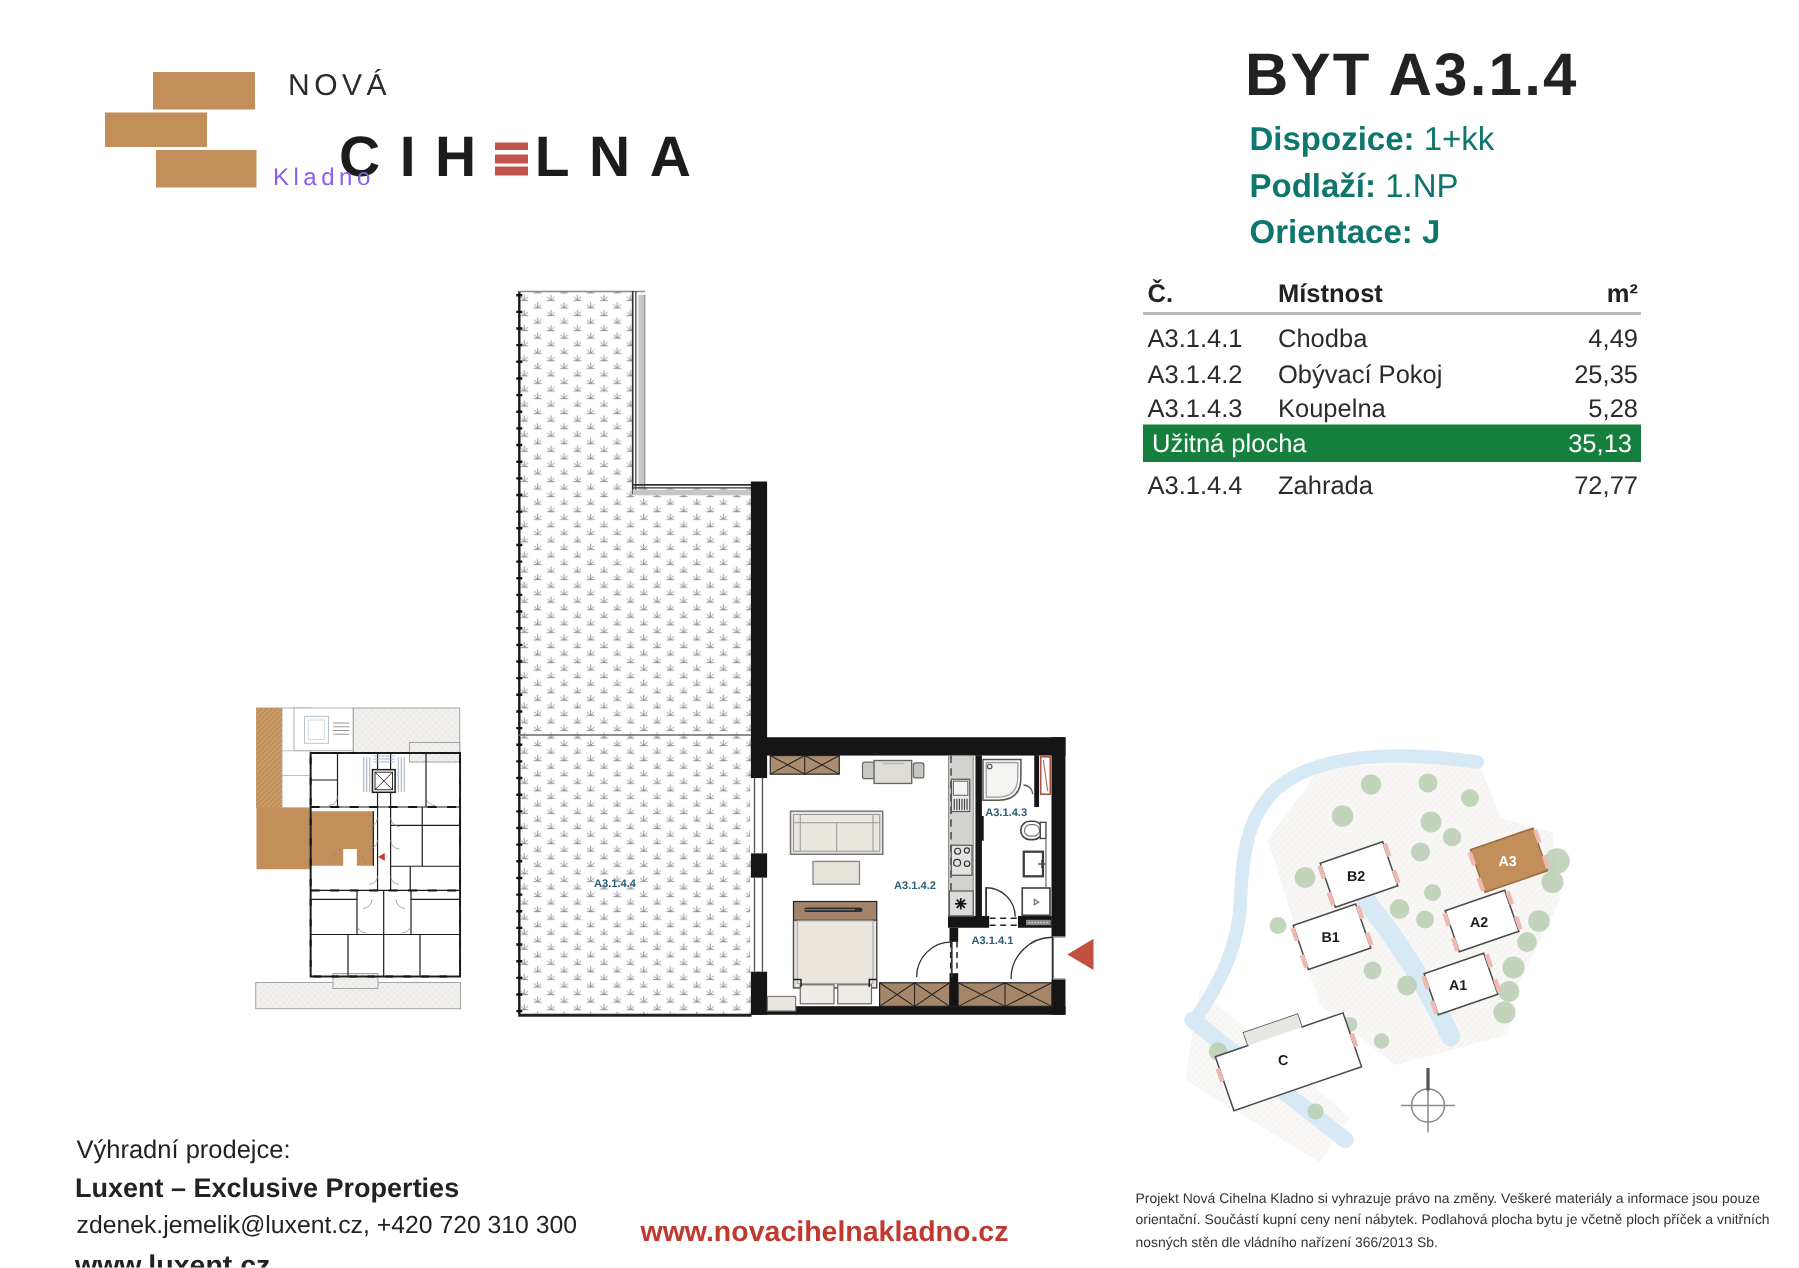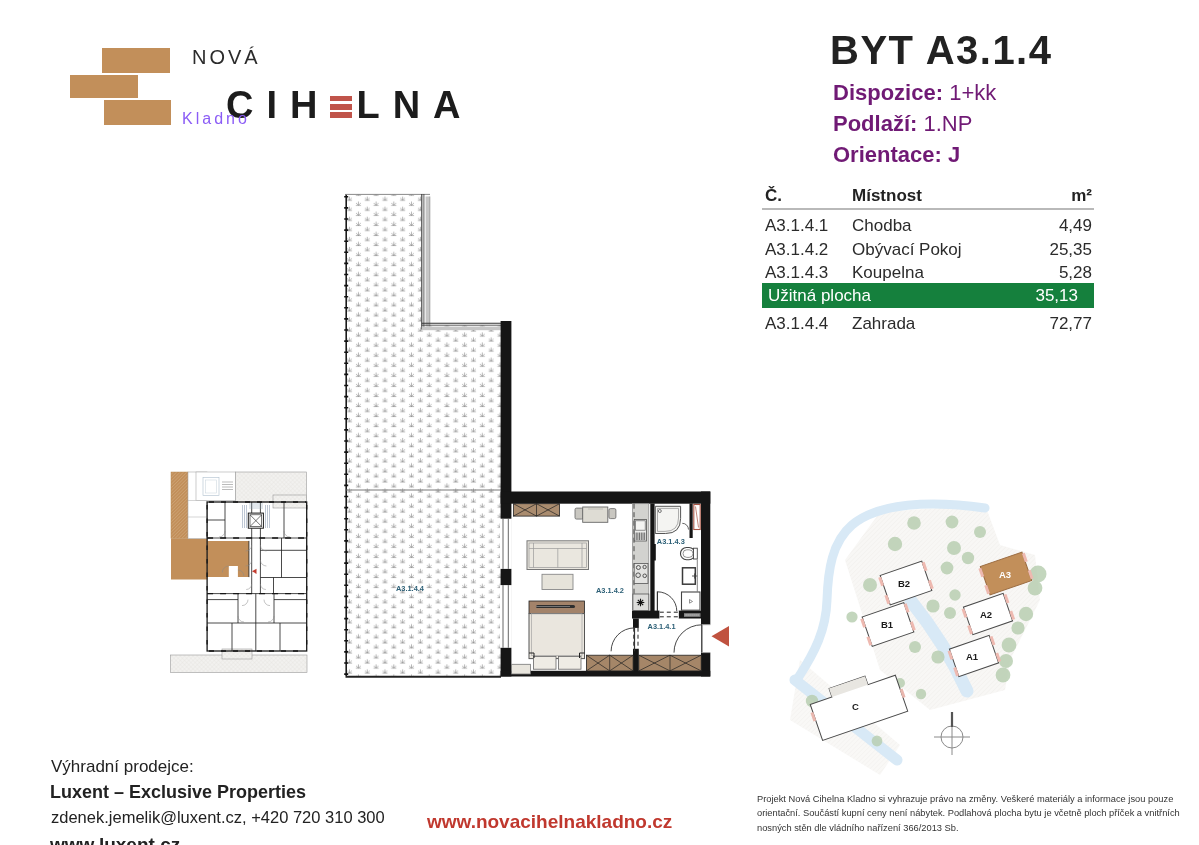--- a/index.html
+++ b/index.html
@@ -10,21 +10,21 @@
   
   #brick1{left:102px;top:48px;width:68px;height:25px;}
   #brick2{left:70px;top:75px;width:68px;height:23px;}
   #brick3{left:104px;top:100px;width:67px;height:25px;}
   #nova{left:192px;top:46px;font-size:20px;letter-spacing:3px;color:#2b2b2b;font-weight:500;}
   #cihelna{left:190px;top:84px;font-size:38px;font-weight:bold;letter-spacing:13px;color:#1c1c1c;margin-left:36px;}
   #kladno{left:182px;top:110px;font-size:16px;letter-spacing:3px;color:#8b5cf6;}
   .ebar{position:absolute;background:#c0544a;width:21.5px;height:5.8px;}
   
   #byt{left:830px;top:28px;font-size:40px;font-weight:bold;letter-spacing:1.5px;color:#222;}
-  .spec{left:833px;font-size:22px;color:#701a75;}
+  .spec{left:833px;font-size:22px;color:#0f766e;}
   .spec b{letter-spacing:0px;}
   .spec span{font-weight:normal;}
   
   #tbl{left:762px;top:182px;width:332px;}
   .th{font-weight:bold;font-size:17px;color:#222;}
   .trow{font-size:17px;color:#2b2b2b;}
   .bar{background:#15803d;color:#fff;font-weight:normal;font-size:17px;}
   
   .ft{color:#222;margin-top:24px;}
   #red-url{color:#c0382e;font-weight:bold;font-size:19px;}
@@ -62,21 +62,21 @@
       <span style="position:absolute;left:90px;top:3px;text-align:center;">Obývací Pokoj</span>
       <span style="position:absolute;right:2px;top:3px;">25,35</span>
     </div>
     <div class="trow" style="position:relative;height:23px;">
       <span style="position:absolute;left:3px;top:3px;">A3.1.4.3</span>
       <span style="position:absolute;left:90px;top:3px;">Koupelna</span>
       <span style="position:absolute;right:2px;top:3px;">5,28</span>
     </div>
     <div class="bar" style="position:relative;height:25px;margin-bottom:1px;">
       <span style="position:absolute;left:6px;top:3px;">Užitná plocha</span>
-      <span style="position:absolute;right:16px;top:3px;">35,13</span>
+      <span style="position:absolute;right:6px;top:3px;">35,13</span>
     </div>
     <div class="trow" style="position:relative;height:26px;">
       <span style="position:absolute;left:3px;top:5px;">A3.1.4.4</span>
       <span style="position:absolute;left:90px;top:5px;">Zahrada</span>
       <span style="position:absolute;right:2px;top:5px;">72,77</span>
     </div>
   </div>
 
   <div class="abs ft" style="left:51px;top:733px;font-size:17px;">Výhradní prodejce:</div>
   <div class="abs ft" style="left:50px;top:758px;font-size:18px;font-weight:bold;">Luxent – Exclusive Properties</div>

